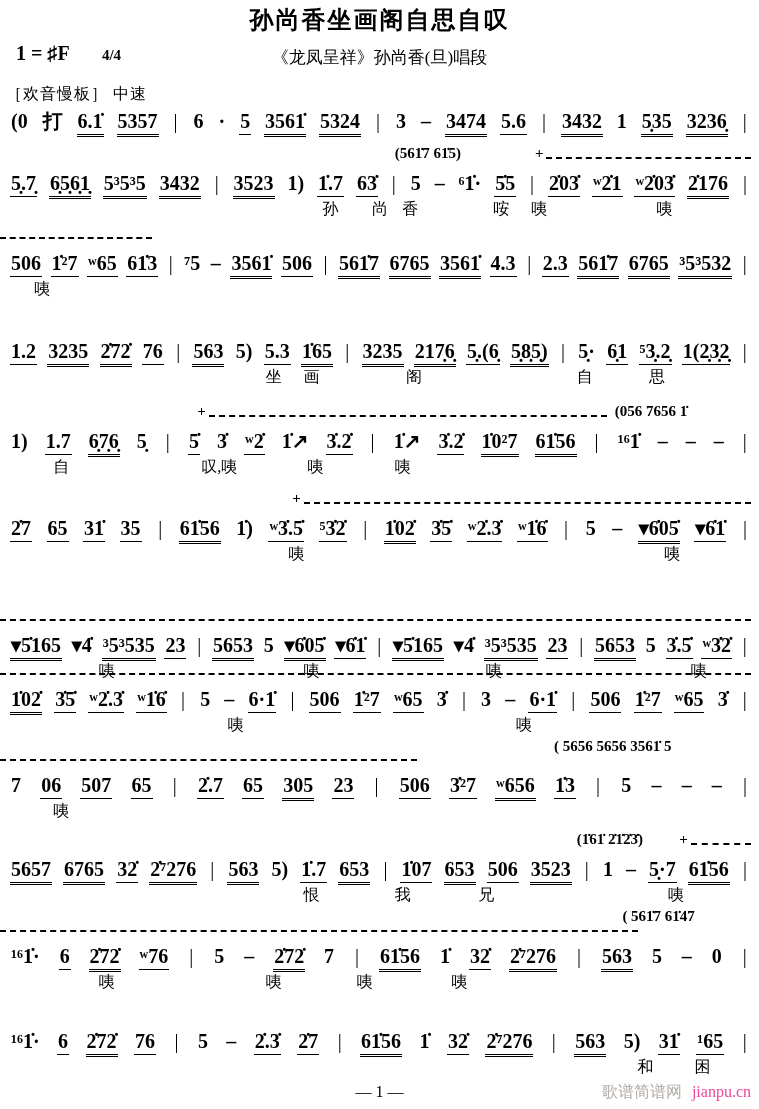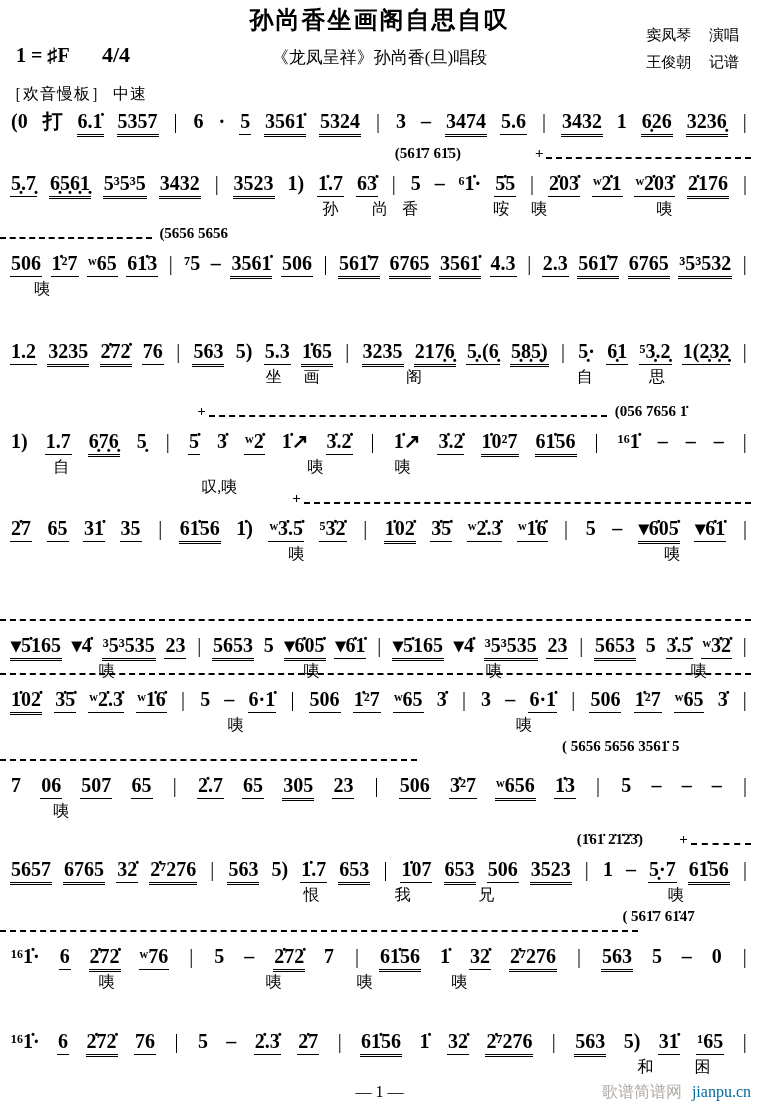--- a/index.html
+++ b/index.html
@@ -6,21 +6,21 @@
   .page{position:relative;width:759px;height:1109px;background:#ffffff;margin:0 auto;
         font-family:"Liberation Serif",serif;color:#000;overflow:hidden;}
   .title{position:absolute;top:4px;left:0;width:100%;text-align:center;
          font-size:24px;font-weight:bold;letter-spacing:2px;}
   .subtitle{position:absolute;top:46px;left:0;width:100%;text-align:center;font-size:17px;}
   .credits{position:absolute;top:22px;right:20px;font-size:15px;line-height:1.8;}
   .credits .row span{display:inline-block;}
   .credits .role{margin-left:14px;}
   .keyline{position:absolute;top:42px;left:16px;font-size:20px;font-weight:bold;
            font-family:"Liberation Serif",serif;}
-  .keyline .time{margin-left:28px;font-size:22px;margin-top:12px;}
+  .keyline .time{margin-left:28px;font-size:15px;margin-top:12px;}
   .tempo{position:absolute;top:84px;left:6px;font-size:16px;letter-spacing:1px;}
 
   .system{position:absolute;left:0;width:759px;height:30px;}
   .notes{display:flex;justify-content:space-between;align-items:baseline;
          padding:0 10px;font-size:20px;font-weight:bold;line-height:26px;
          font-family:"Liberation Serif",serif;white-space:nowrap;}
   .tok{white-space:nowrap;padding:0 1px;}
   .u1{border-bottom:1px solid #000;}
   .u2{border-bottom:3px double #000;}
   .bar{font-weight:normal;padding:0 2px;border-bottom:none;}
@@ -37,30 +37,20 @@
   .watermark{position:absolute;bottom:6px;right:8px;font-size:16px;color:#b3aca6;}
   .watermark .domain{color:#c0542c;margin-left:6px;}
 </style>
 </head>
 <body>
 
 <div class="page">
   <div class="title">孙尚香坐画阁自思自叹</div>
   <div class="subtitle">《龙凤呈祥》孙尚香(旦)唱段</div>
 
-  <div class="credits">
-    <div class="row">
-      <span>窦凤琴</span>
-      <span class="role">演唱</span>
-    </div>
-    <div class="row">
-      <span>王俊朝</span>
-      <span class="role">记谱</span>
-    </div>
-  </div>
 
   <div class="keyline">
     <span>1 = ♯F</span>
     <span class="time">4/4</span>
   </div>
 
   <div class="tempo">［欢音慢板］ 中速</div>
 
   <div id="score">
       <div class="system" style="top: 108px;">
@@ -76,21 +66,21 @@
           <span class="tok u2">3561̇</span>
           <span class="tok u2">5324</span>
           <span class="tok u0 bar">|</span>
           <span class="tok u0">3</span>
           <span class="tok u0">–</span>
           <span class="tok u2">3474</span>
           <span class="tok u1">5.6</span>
           <span class="tok u0 bar">|</span>
           <span class="tok u2">3432</span>
           <span class="tok u0">1</span>
-          <span class="tok u2">6̣26</span>
+          <span class="tok u2">5̣35</span>
           <span class="tok u2">3236̣</span>
           <span class="tok u0 bar">|</span>
         </div>
       </div>
       <div class="system" style="top: 170px;">
         <div class="dash" style="left: 72%; width: 27%;"></div>
         <div class="above-row">
           <span style="left: 52%;">(561̇7 61̇5)</span>
           <span style="left: 70.5%;">+</span>
         </div>
@@ -120,23 +110,20 @@
           <span style="left: 42.5%;">孙</span>
           <span style="left: 49%;">尚</span>
           <span style="left: 53%;">香</span>
           <span style="left: 65%;">咹</span>
           <span style="left: 70%;">咦</span>
           <span style="left: 86.5%;">咦</span>
         </div>
       </div>
       <div class="system" style="top: 250px;">
         <div class="dash" style="left: 0%; width: 20%;"></div>
-        <div class="above-row">
-          <span style="left: 21%;">(5656 5656</span>
-        </div>
         <div class="notes">
           <span class="tok u1">506</span>
           <span class="tok u1">1̇²7</span>
           <span class="tok u1">ʷ65</span>
           <span class="tok u1">61̇3</span>
           <span class="tok u0 bar">|</span>
           <span class="tok u0">⁷5</span>
           <span class="tok u0">–</span>
           <span class="tok u2">3561̇</span>
           <span class="tok u1">506</span>
@@ -211,21 +198,21 @@
           <span class="tok u2">61̇56</span>
           <span class="tok u0 bar">|</span>
           <span class="tok u0">¹⁶1̇</span>
           <span class="tok u0">–</span>
           <span class="tok u0">–</span>
           <span class="tok u0">–</span>
           <span class="tok u0 bar">|</span>
         </div>
         <div class="lyr-row">
           <span style="left: 7%;">自</span>
-          <span style="left: 26.5%; margin-top: 20px;">叹,咦</span>
+          <span style="left: 26.5%;">叹,咦</span>
           <span style="left: 40.5%;">咦</span>
           <span style="left: 52%;">咦</span>
         </div>
       </div>
       <div class="system" style="top: 515px;">
         <div class="dash" style="left: 40%; width: 59%;"></div>
         <div class="above-row">
           <span style="left: 38.5%;">+</span>
         </div>
         <div class="notes">
@@ -311,21 +298,21 @@
           <span class="tok u1">1̇²7</span>
           <span class="tok u1">ʷ65</span>
           <span class="tok u0">3̇</span>
           <span class="tok u0 bar">|</span>
         </div>
         <div class="lyr-row">
           <span style="left: 30%;">咦</span>
           <span style="left: 68%;">咦</span>
         </div>
         <div class="below-row">
-          <span style="left: 73%; margin-left: 8px;">( 5656 5656 3561̇ 5</span>
+          <span style="left: 73%;">( 5656 5656 3561̇ 5</span>
         </div>
       </div>
       <div class="system" style="top: 772px;">
         <div class="dash" style="left: 0%; width: 55%;"></div>
         <div class="notes">
           <span class="tok u0">7</span>
           <span class="tok u1">06</span>
           <span class="tok u1">507</span>
           <span class="tok u1">65</span>
           <span class="tok u0 bar">|</span>
@@ -444,15 +431,15 @@
         <div class="lyr-row">
           <span style="left: 84%;">和</span>
           <span style="left: 91.5%;">困</span>
         </div>
       </div>
     </div>
 
   <div class="pageno">— 1 —</div>
   <div class="watermark">
     <span>歌谱简谱网</span>
-    <span class="domain" style="color: #0369a1;">jianpu.cn</span>
+    <span class="domain" style="color: #ec4899;">jianpu.cn</span>
   </div>
 </div>
 
 </body></html>

